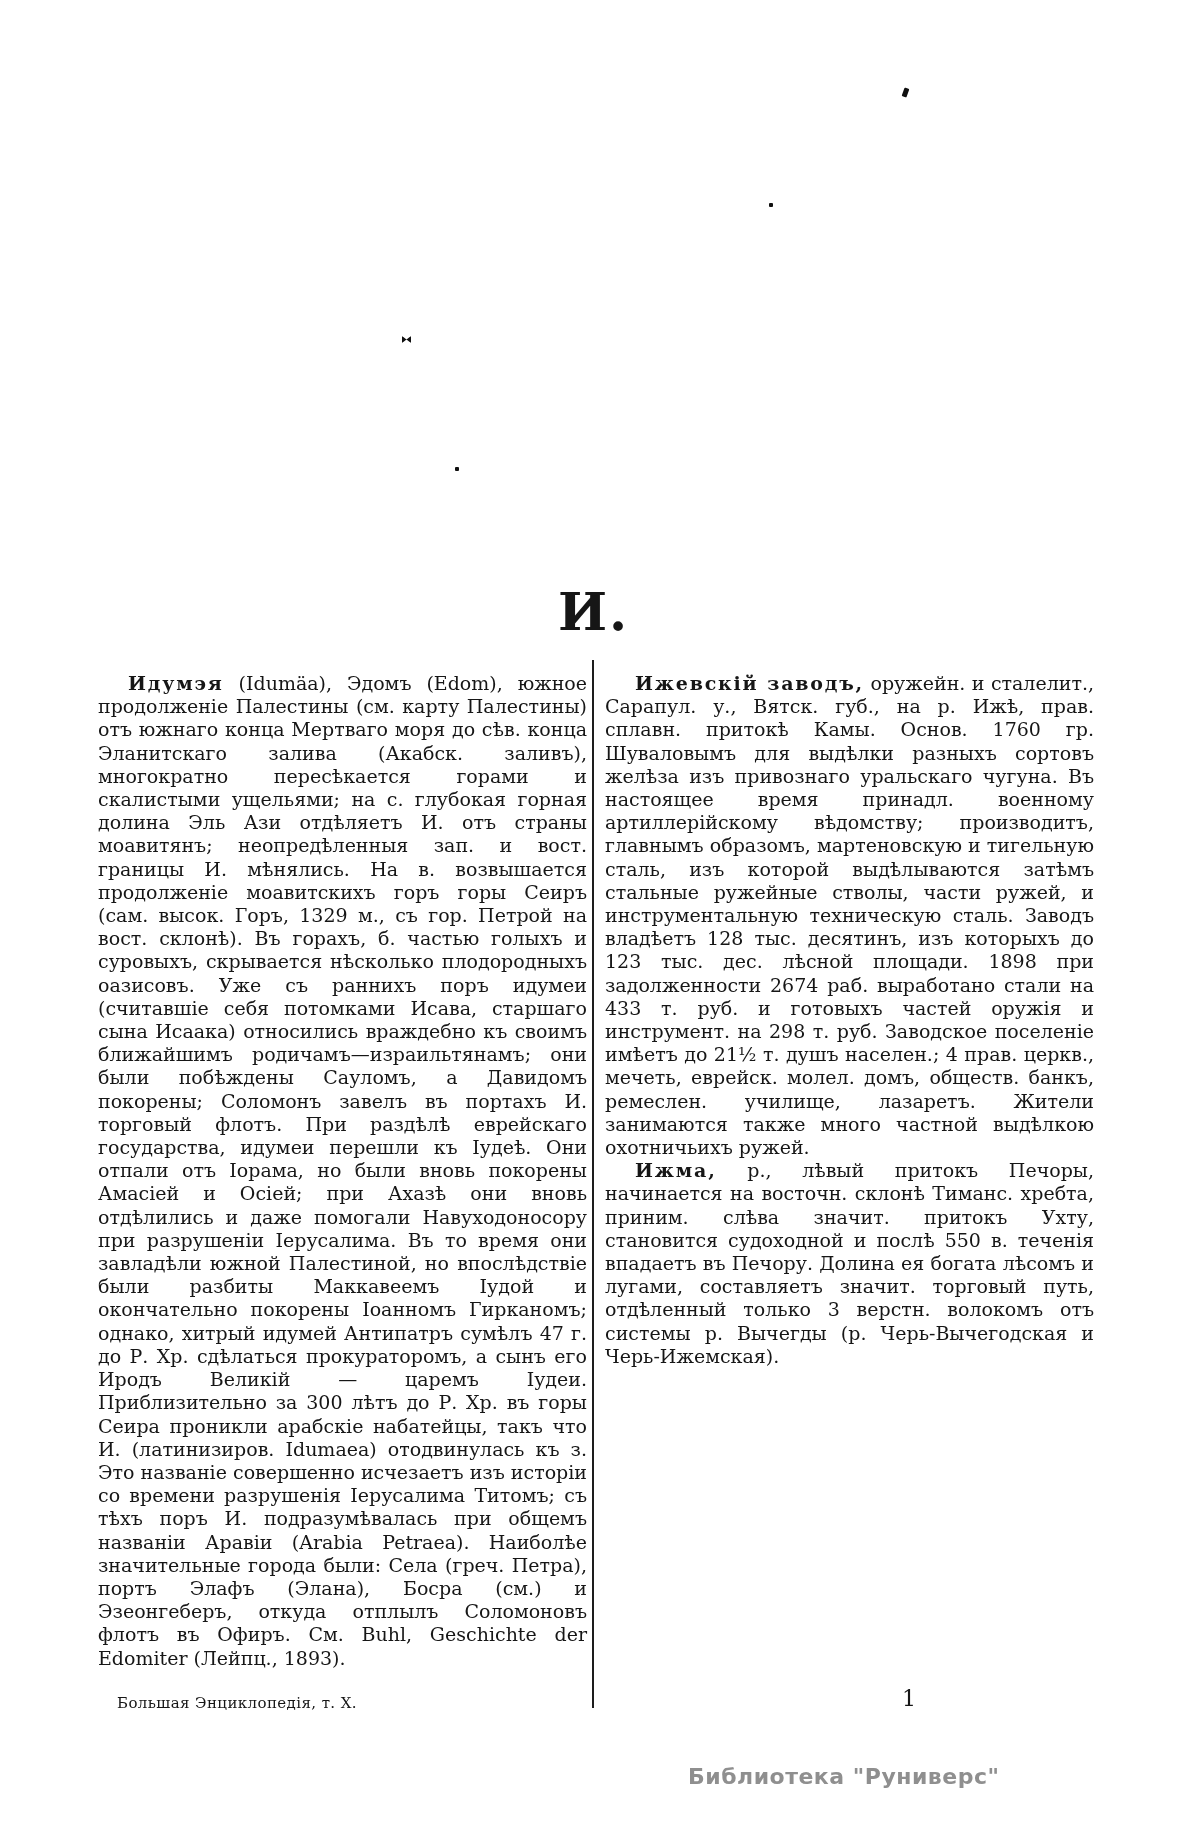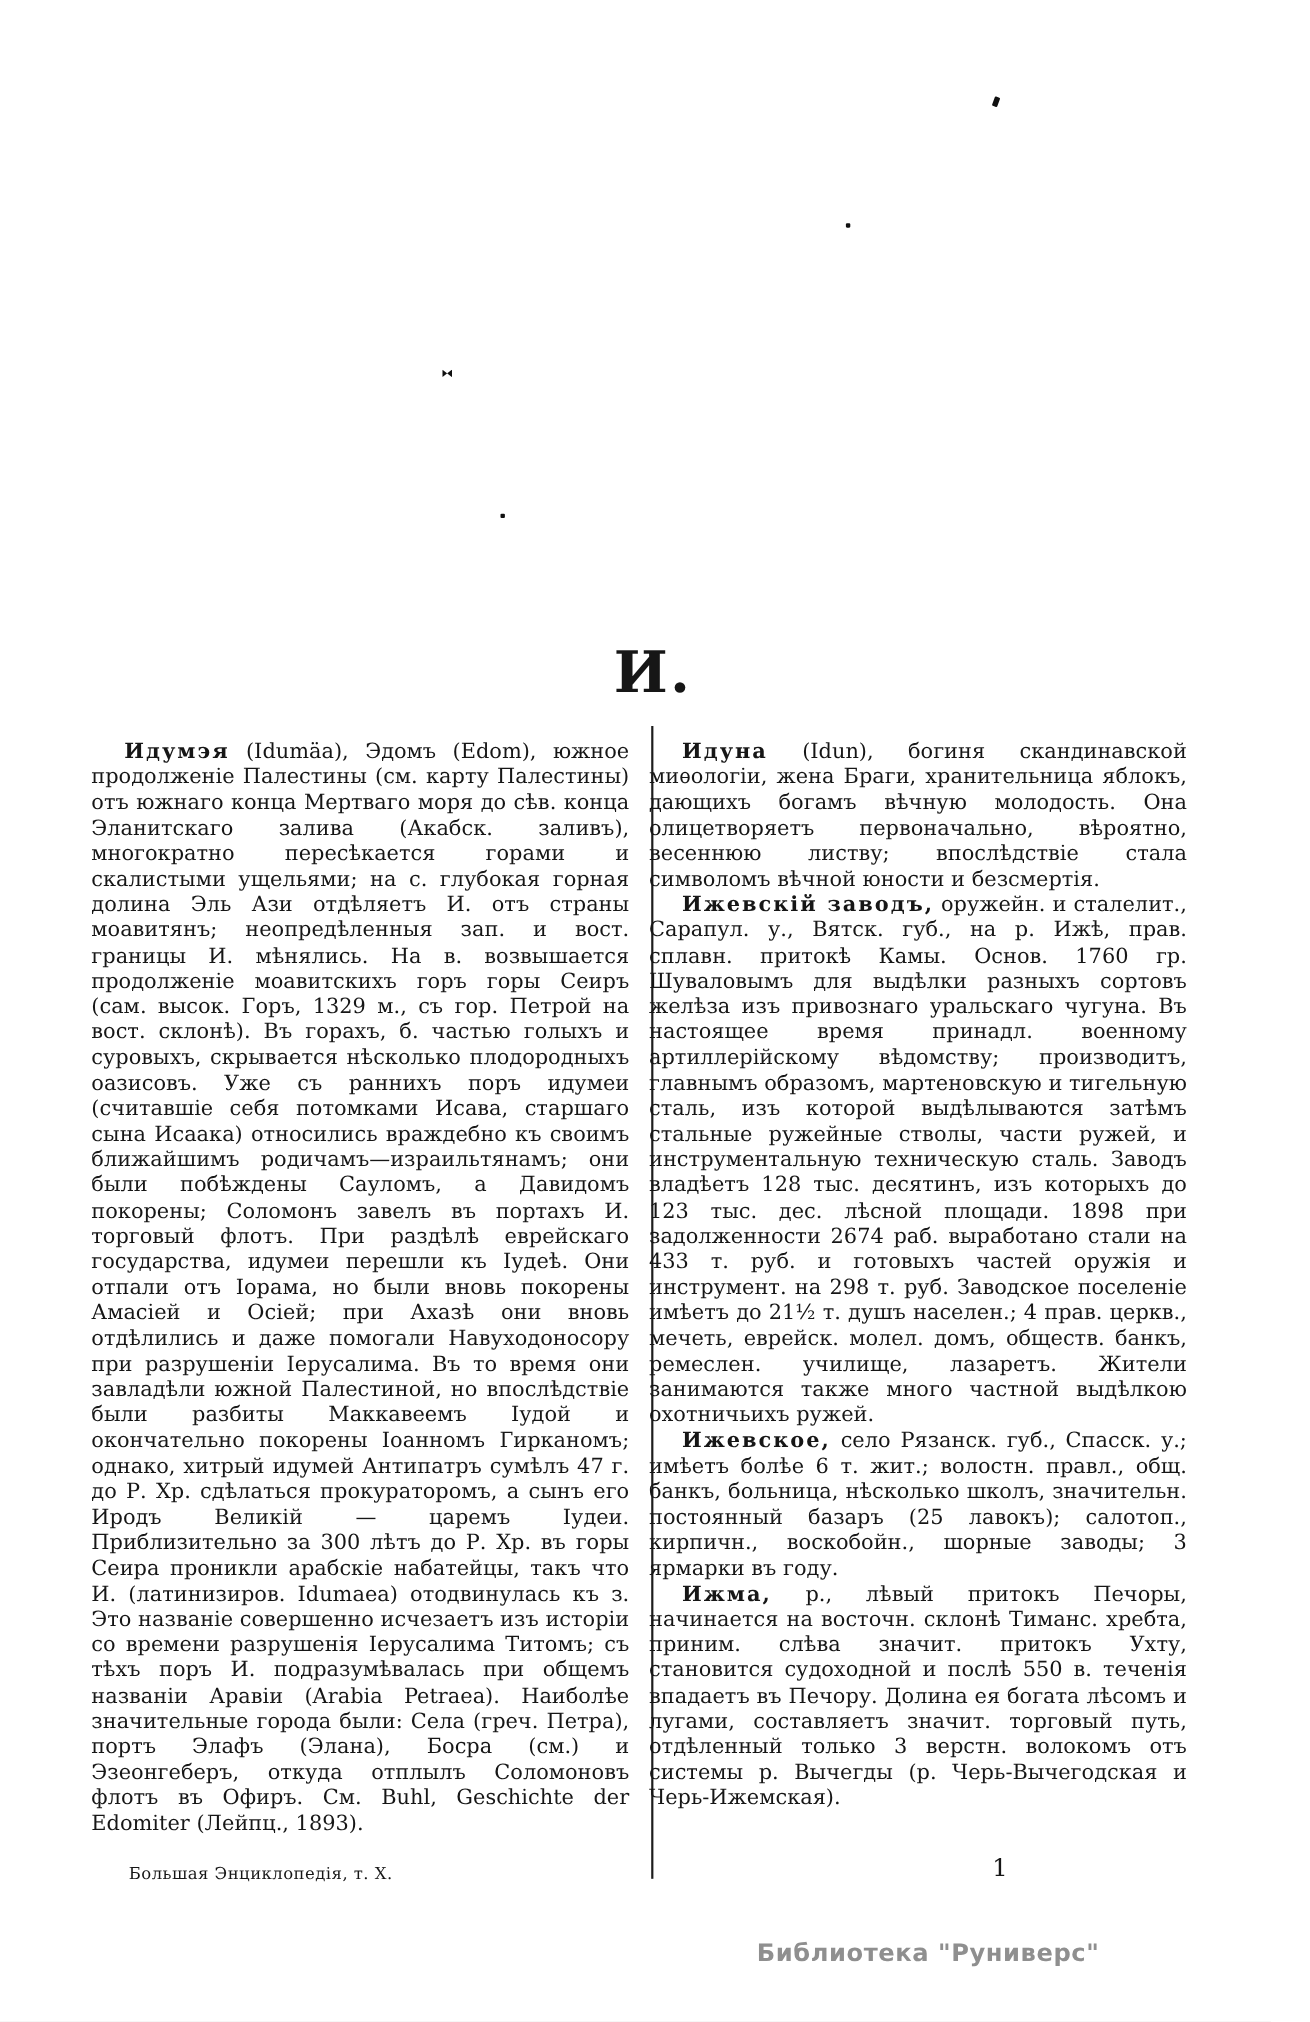--- a/index.html
+++ b/index.html
@@ -20,21 +20,21 @@
     width: 997px;
     text-align: center;
     font-size: 52px;
     font-weight: bold;
     letter-spacing: 2px;
     line-height: 1;
   }
   .columns {
     position: absolute;
     top: 672px;
-    left: 83px;
+    left: 98px;
     width: 997px;
     display: flex;
   }
   .col {
     width: 489px;
     font-size: 19px;
     line-height: 23.2px;
     text-align: justify;
   }
   .col-left { padding-right: 9px; }
@@ -98,23 +98,21 @@
 
   <div class="col-divider"></div>
 
   <div class="columns">
 
     <div class="col col-left">
       <p class="entry"><b class="term">Идумэя</b> <span>(Idumäa), Эдомъ (Edom), южное продолженіе Палестины (см. карту Палестины) отъ южнаго конца Мертваго моря до сѣв. конца Эланитскаго залива (Акабск. заливъ), многократно пересѣкается горами и скалистыми ущельями; на с. глубокая горная долина Эль Ази отдѣляетъ И. отъ страны моавитянъ; неопредѣленныя зап. и вост. границы И. мѣнялись. На в. возвышается продолженіе моавитскихъ горъ горы Сеиръ (сам. высок. Горъ, 1329 м., съ гор. Петрой на вост. склонѣ). Въ горахъ, б. частью голыхъ и суровыхъ, скрывается нѣсколько плодородныхъ оазисовъ. Уже съ раннихъ поръ идумеи (считавшіе себя потомками Исава, старшаго сына Исаака) относились враждебно къ своимъ ближайшимъ родичамъ—израильтянамъ; они были побѣждены Сауломъ, а Давидомъ покорены; Соломонъ завелъ въ портахъ И. торговый флотъ. При раздѣлѣ еврейскаго государства, идумеи перешли къ Іудеѣ. Они отпали отъ Іорама, но были вновь покорены Амасіей и Осіей; при Ахазѣ они вновь отдѣлились и даже помогали Навуходоносору при разрушеніи Іерусалима. Въ то время они завладѣли южной Палестиной, но впослѣдствіе были разбиты Маккавеемъ Іудой и окончательно покорены Іоанномъ Гирканомъ; однако, хитрый идумей Антипатръ сумѣлъ 47 г. до Р. Хр. сдѣлаться прокураторомъ, а сынъ его Иродъ Великій — царемъ Іудеи. Приблизительно за 300 лѣтъ до Р. Хр. въ горы Сеира проникли арабскіе набатейцы, такъ что И. (латинизиров. Idumaea) отодвинулась къ з. Это названіе совершенно исчезаетъ изъ исторіи со времени разрушенія Іерусалима Титомъ; съ тѣхъ поръ И. подразумѣвалась при общемъ названіи Аравіи (Arabia Petraea). Наиболѣе значительные города были: Села (греч. Петра), портъ Элафъ (Элана), Босра (см.) и Эзеонгеберъ, откуда отплылъ Соломоновъ флотъ въ Офиръ. См. Buhl, Geschichte der Edomiter (Лейпц., 1893).</span></p>
     </div>
 
     <div class="col col-right">
-      <p class="entry"><b class="term">Идуна</b> <span>(Idun), богиня скандинавской миѳологіи, жена Браги, хранительница яблокъ, дающихъ богамъ вѣчную молодость. Она олицетворяетъ первоначально, вѣроятно, весеннюю листву; впослѣдствіе стала символомъ вѣчной юности и безсмертія.</span></p>
       <p class="entry"><b class="term">Ижевскій заводъ,</b> <span>оружейн. и сталелит., Сарапул. у., Вятск. губ., на р. Ижѣ, прав. сплавн. притокѣ Камы. Основ. 1760 гр. Шуваловымъ для выдѣлки разныхъ сортовъ желѣза изъ привознаго уральскаго чугуна. Въ настоящее время принадл. военному артиллерійскому вѣдомству; производитъ, главнымъ образомъ, мартеновскую и тигельную сталь, изъ которой выдѣлываются затѣмъ стальные ружейные стволы, части ружей, и инструментальную техническую сталь. Заводъ владѣетъ 128 тыс. десятинъ, изъ которыхъ до 123 тыс. дес. лѣсной площади. 1898 при задолженности 2674 раб. выработано стали на 433 т. руб. и готовыхъ частей оружія и инструмент. на 298 т. руб. Заводское поселеніе имѣетъ до 21½ т. душъ населен.; 4 прав. церкв., мечеть, еврейск. молел. домъ, обществ. банкъ, ремеслен. училище, лазаретъ. Жители занимаются также много частной выдѣлкою охотничьихъ ружей.</span></p>
-      <p class="entry"><b class="term">Ижевское,</b> <span>село Рязанск. губ., Спасск. у.; имѣетъ болѣе 6 т. жит.; волостн. правл., общ. банкъ, больница, нѣсколько школъ, значительн. постоянный базаръ (25 лавокъ); салотоп., кирпичн., воскобойн., шорные заводы; 3 ярмарки въ году.</span></p>
       <p class="entry"><b class="term">Ижма,</b> <span>р., лѣвый притокъ Печоры, начинается на восточн. склонѣ Тиманс. хребта, приним. слѣва значит. притокъ Ухту, становится судоходной и послѣ 550 в. теченія впадаетъ въ Печору. Долина ея богата лѣсомъ и лугами, составляетъ значит. торговый путь, отдѣленный только 3 верстн. волокомъ отъ системы р. Вычегды (р. Черь-Вычегодская и Черь-Ижемская).</span></p>
     </div>
 
   </div>
 
   <div class="footnote">Большая Энциклопедія, т. X.</div>
   <div class="page-number">1</div>
   <div class="watermark">Библиотека "Руниверс"</div>
 
 </div>

